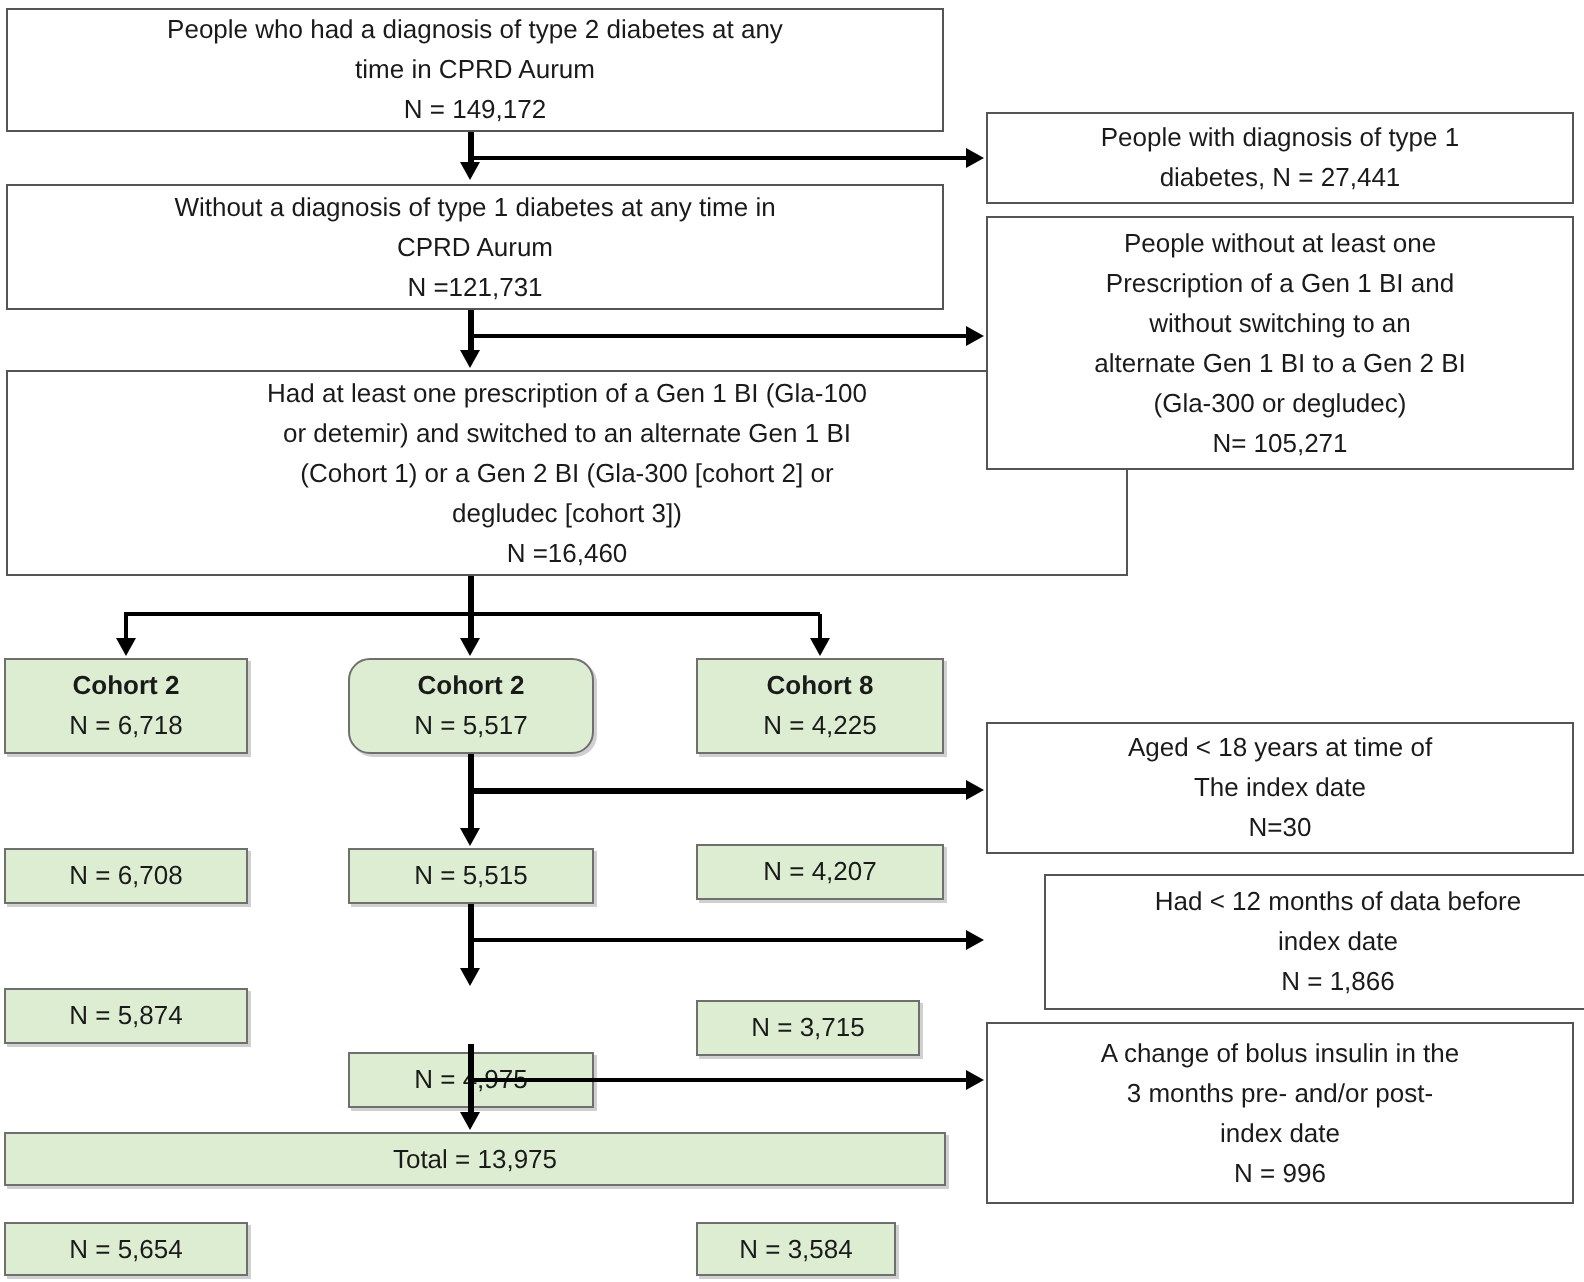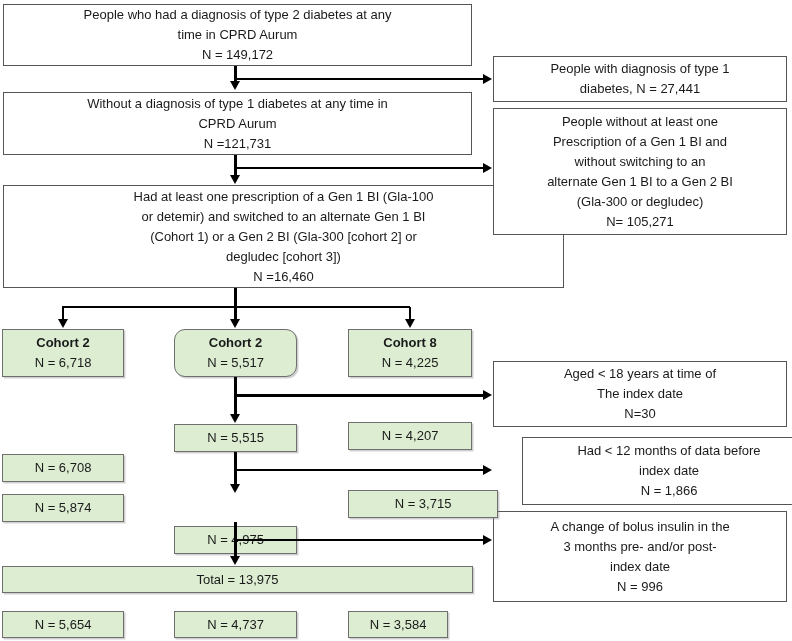--- a/index.html
+++ b/index.html
@@ -118,49 +118,46 @@
   </div>
   <div class="box green-box" style="left:174px; top:329px; width:123px; height:48px;border-radius:11px;">
     <div class="cohort-title">Cohort 2</div>
     <div>N = 5,517</div>
   </div>
   <div class="box green-box" style="left:348px; top:329px; width:124px; height:48px;">
     <div class="cohort-title">Cohort 8</div>
     <div>N = 4,225</div>
   </div>
 
-  <div class="box green-box" style="left:2px; top:424px; width:122px; height:28px;margin-top:30px;">
+  <div class="box green-box" style="left:2px; top:424px; width:122px; height:28px;">
     <div>N = 6,708</div>
   </div>
   <div class="box green-box" style="left:174px; top:424px; width:123px; height:28px;">
     <div>N = 5,515</div>
   </div>
   <div class="box green-box" style="left:348px; top:422px; width:124px; height:28px;">
     <div>N = 4,207</div>
   </div>
 
   <div class="box green-box" style="left:2px; top:494px; width:122px; height:28px;">
     <div>N = 5,874</div>
   </div>
   <div class="box green-box" style="left:174px; top:494px; width:123px; height:28px;margin-top:32px;">
     <div>N = 4,975</div>
   </div>
-  <div class="box green-box" style="left:348px; top:490px; width:150px; height:28px;">
+  <div class="box green-box" style="left:348px; top:500px; width:112px; height:28px;">
     <div>N = 3,715</div>
   </div>
 
   <div class="box green-box" style="left:2px; top:566px; width:471px; height:27px;">
     <div>Total = 13,975</div>
   </div>
 
   <div class="box green-box" style="left:2px; top:611px; width:122px; height:27px;">
     <div>N = 5,654</div>
-  </div>
-  <div class="box green-box" style="left:174px; top:611px; width:123px; height:27px;">
-    <div>N = 4,737</div>
   </div>
   <div class="box green-box" style="left:348px; top:611px; width:100px; height:27px;">
     <div>N = 3,584</div>
   </div>
 
   <div class="vline" style="left:234.25px; top:66px; height:16px;"></div>
   <div class="arrow-down" style="left:230px; top:81px;"></div>
   <div class="hline" style="left:235px; top:77.75px; width:250px;"></div>
   <div class="arrow-right" style="left:483px; top:73.5px;"></div>
 

